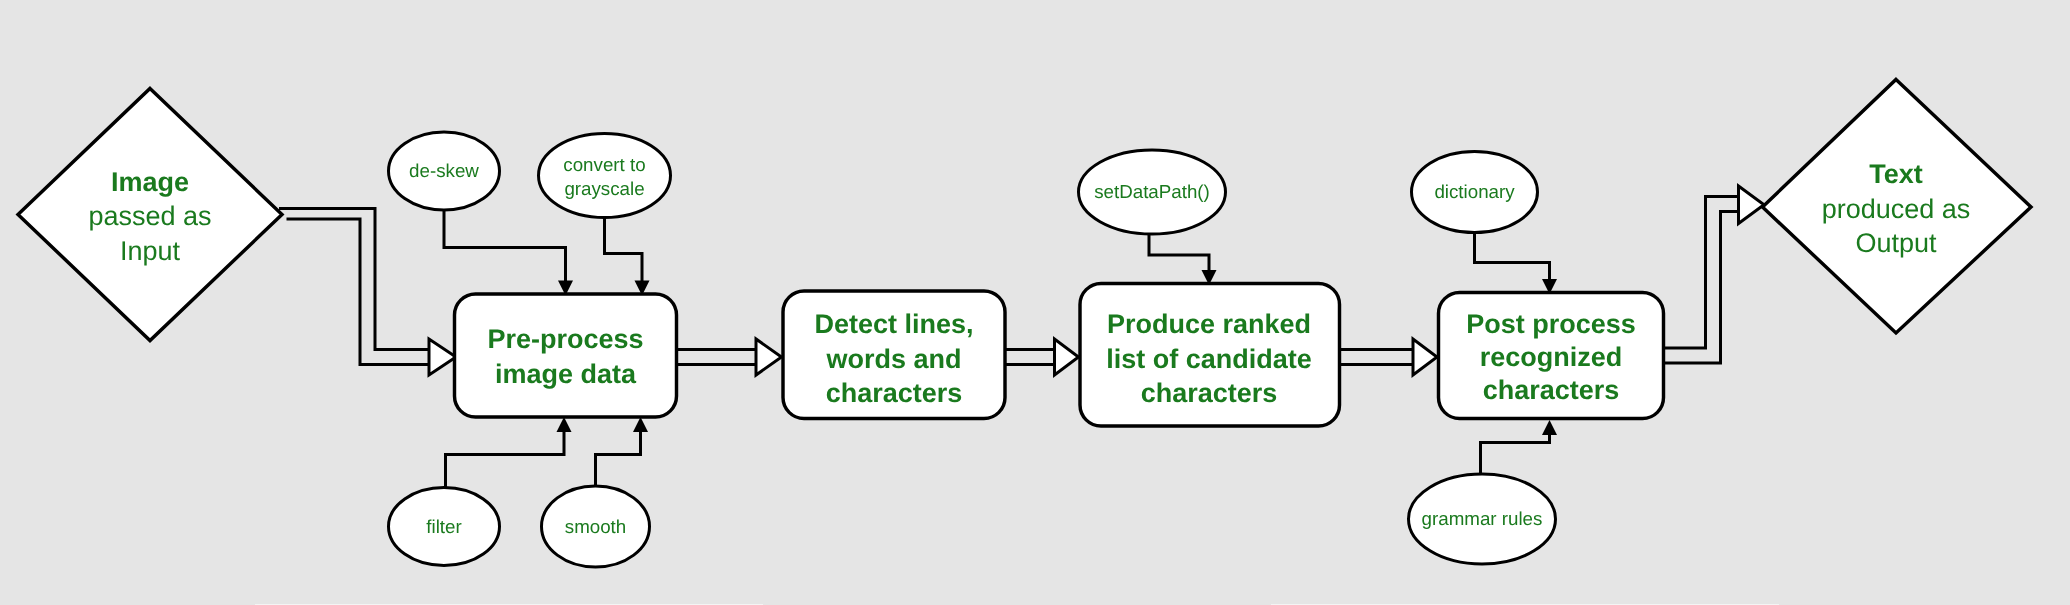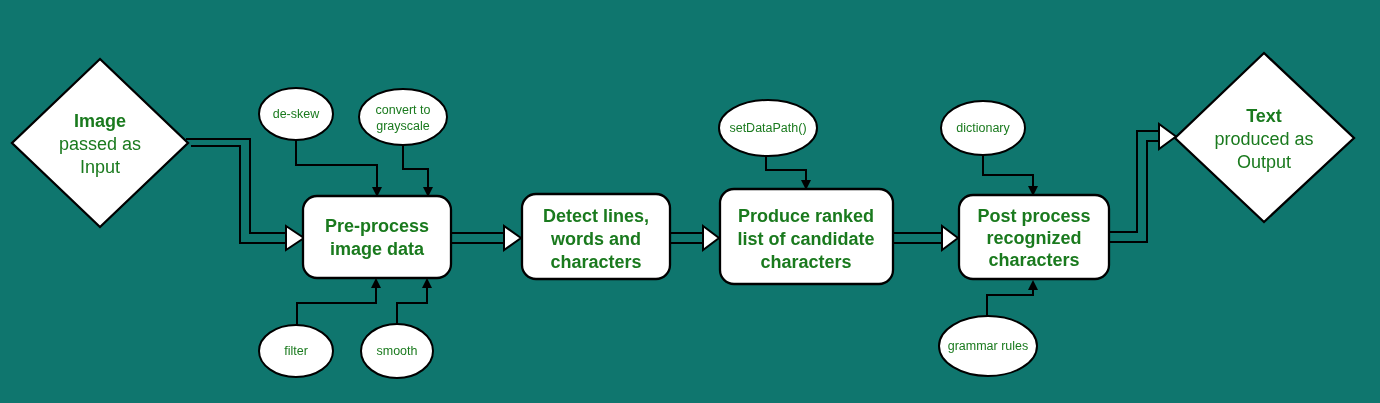--- a/index.html
+++ b/index.html
@@ -1,20 +1,20 @@
 <!DOCTYPE html>
 <html><head>
 <meta charset="utf-8">
 <style>
   html, body { margin: 0; padding: 0; background: #ffffff; }
   #canvas {
     position: relative;
     width: 1380px;
     height: 403px;
-    background: #0f766e;
+    background: #e5e5e5;
     overflow: hidden;
     font-family: "Liberation Sans", sans-serif;
   }
   svg { display: block; }
   text {
     font-family: "Liberation Sans", sans-serif;
     fill: #1a7a1e;
   }
   .node-label { font-size: 18px; font-weight: bold; }
   .node-label-regular { font-size: 18px; font-weight: normal; }

